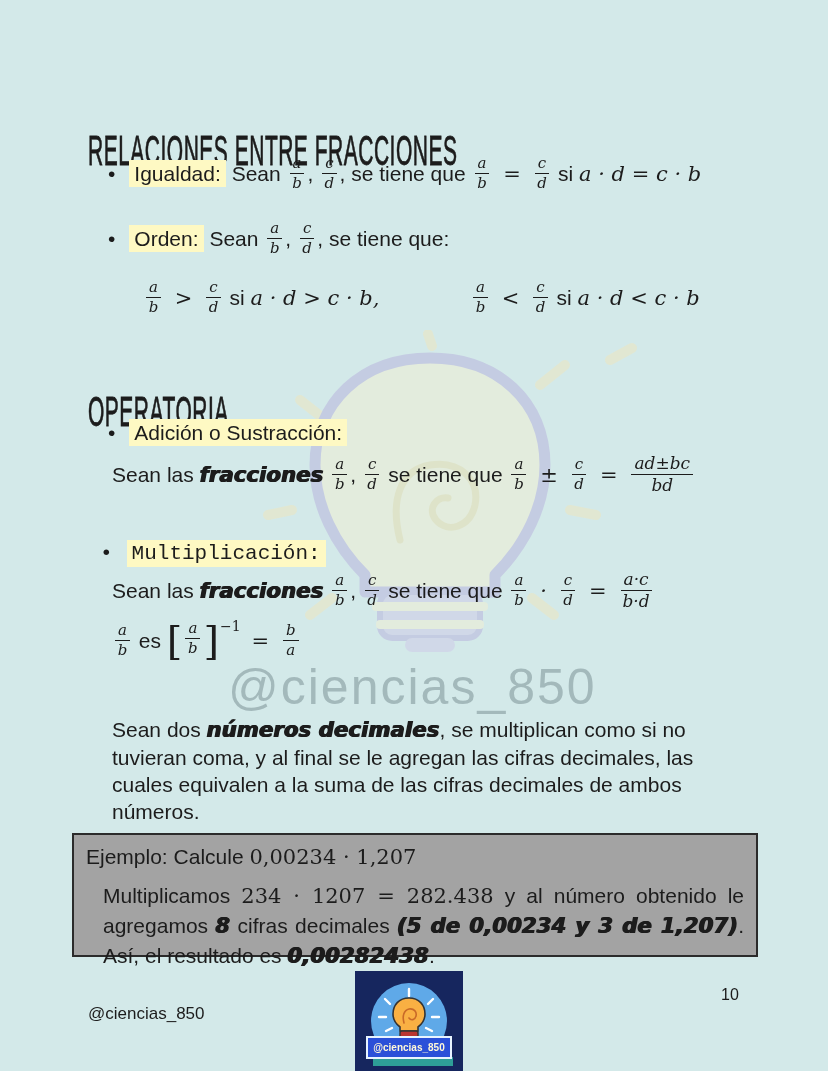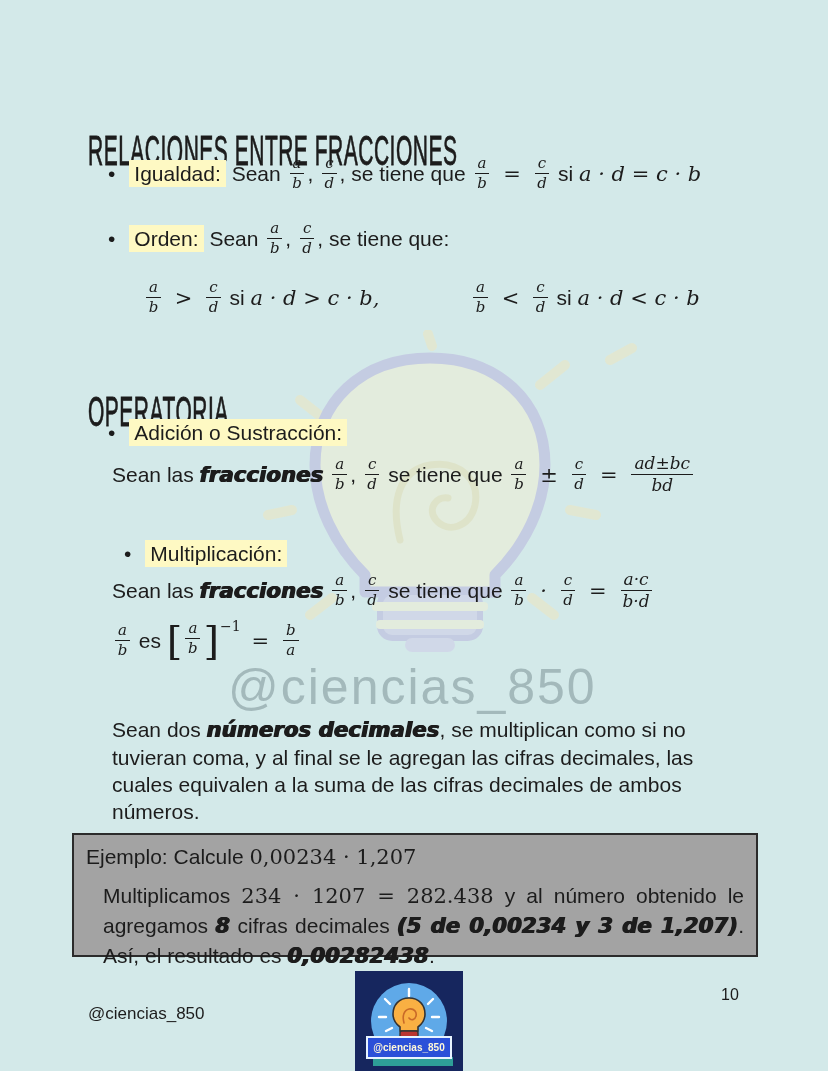--- a/index.html
+++ b/index.html
@@ -174,21 +174,21 @@
           <span class="num">c</span>
           <span class="den">d</span>
         </span>
       <span class="op">=</span>
       <span class="frac big">
           <span class="num">ad±bc</span>
           <span class="den">bd</span>
         </span>
     </div>
 
-    <div class="row" style="left:124px;top:542px;">
+    <div class="row" style="left:100px;top:542px;font-family:Liberation Mono, monospace;">
       <span class="dot">•</span><span class="hl">Multiplicación:</span>
     </div>
 
     <div class="row" style="left:112px;top:572px;">
       <span>Sean las</span>
       <span class="heavy">fracciones</span>
       <span class="frac">
           <span class="num">a</span>
           <span class="den">b</span>
         </span><span>,</span>

